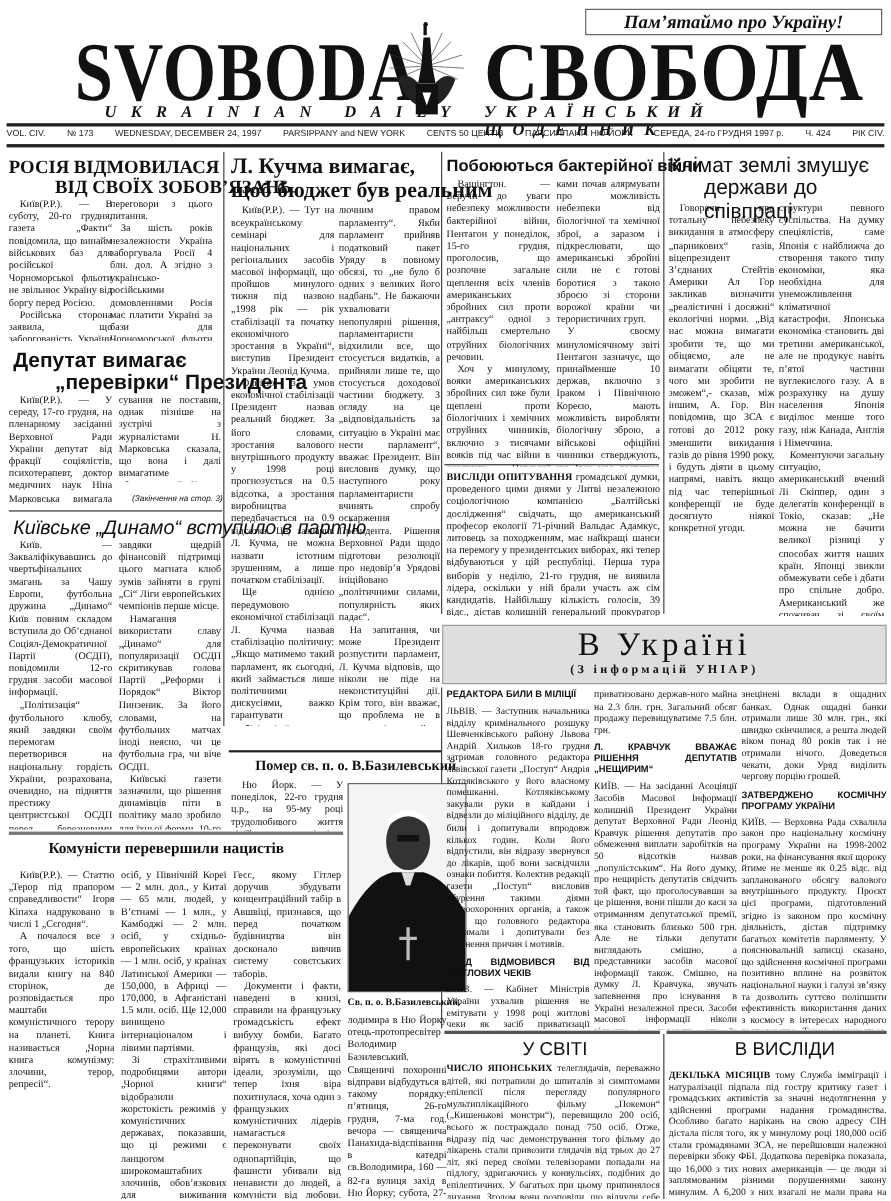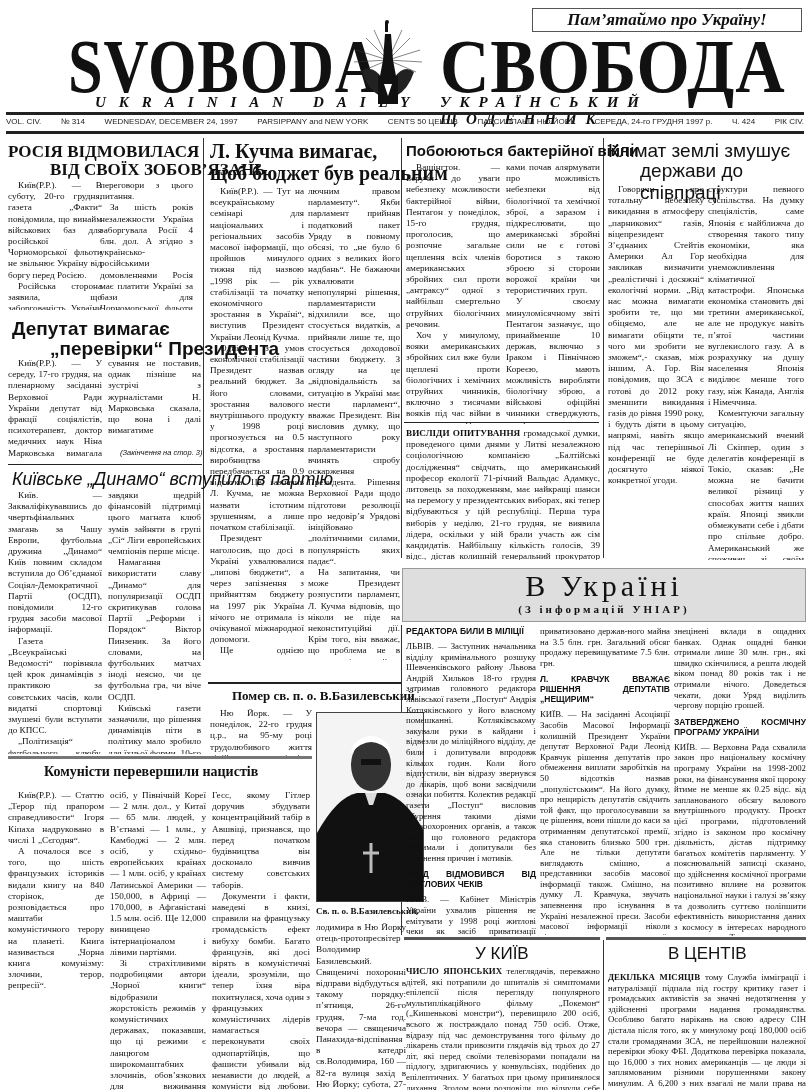--- a/index.html
+++ b/index.html
@@ -58,21 +58,21 @@
     <path d="M32 64 L36 76 L40 64 Z" fill="#fff"></path>
   </svg>
 </div>
 
 <div class="abs sub" style="left:95px;top:94px">UKRAINIAN DAILY</div>
 <div class="abs sub" style="left:440px;top:94px;letter-spacing:9px">УКРАЇНСЬКИЙ ЩОДЕННИК</div>
 
 <div class="abs rule" style="top:112px"></div>
 <div class="abs infobar">
   <span>VOL. CIV.</span>
-  <span>№ 314</span>
+  <span>№ 173</span>
   <span>WEDNESDAY, DECEMBER 24, 1997</span>
   <span>PARSIPPANY and NEW YORK</span>
   <span>CENTS 50 ЦЕНТІВ</span>
   <span>ПАРСИППАНІ І НЮ ЙОРК</span>
   <span>СЕРЕДА, 24-го ГРУДНЯ 1997 р.</span>
   <span>Ч. 424</span>
   <span>РІК CIV.</span>
 </div>
 <div class="abs rule" style="top:131px"></div>
 
@@ -108,38 +108,36 @@
   </div>
   <div class="abs" style="left:120px;top:448px;font-size:7.5px;font-style:italic;font-family:'Liberation Sans',sans-serif">(Закінчення на стор. 3)</div>
 </div>
 
 <div class="hline" style="left:8px;top:464px;width:194px;height:1px"></div>
 
 <div>
   <div class="h1" style="left:12px;top:469px;font-size:18px;font-style:italic;font-weight:normal;font-family:'Liberation Sans',sans-serif">Київське „Динамо“ вступило в партію</div>
   <div class="col" style="left:8px;top:490px;width:94px;height:264px">
     <p>Київ. — Закваліфікувавшись до чвертьфінальних змагань за Чашу Европи, футбольна дружина „Динамо“ Київ повним складом вступила до Об’єднаної Соціял-Демократичної Партії (ОСДП), повідомили 12-го грудня засоби масової інформації.</p>
-    <p>Газета „Всеукраїнські Ведомості“ порівняла цей крок динамівців з практикою за совєтських часів, коли видатні спортовці змушені були вступати до КПСС.</p>
     <p>„Політизація“ футбольного клюбу, який завдяки своїм перемогам перетворився на національну гордість України, розрахована, очевидно, на піднят­тя престижу центристської ОСДП перед березневими виборами. Членом цієї партії є президент Динамо Григорій Суркіс, який раніше заявив про намір кандидувати на депутата Верховної Ради. Спостерігачі стверджують, що саме</p>
   </div>
   <div class="col" style="left:108px;top:490px;width:93px;height:264px">
     <p style="text-indent:0">завдяки щедрій фінансовій підтримці цього магната клюб зумів зайняти в групі „Сі“ Ліги европейських чемпіонів перше місце.</p>
     <p>Намагання використати славу „Динамо“ для популяризації ОСДП скритикував голова Партії „Реформи і Порядок“ Віктор Пинзеник. За його словами, на футбольних матчах іноді неясно, чи це футбольна гра, чи віче ОСДП.</p>
     <p>Київські газети зазначили, що рішення динамівців піти в політику мало зробило для їхньої форми. 10-го грудня „Динамо“ програло проти англійської дружини Нюкесл Юнайтед вислідом 0:2.</p>
 
   </div>
 </div>
 
 <div>
   <div class="h1" style="left:210px;top:140px;font-size:20px">Л. Кучма вимагає,</div>
   <div class="h1" style="left:210px;top:162px;font-size:20px">щоб бюджет був реальним</div>
   <div class="col" style="left:210px;top:186px;width:94px;height:474px">
     <p>Київ(Р.Р.). — Тут на всеукраїнському семінарі для національних і регіональних засобів масової інформації, що пройшов минулого тижня під назвою „1998 рік — рік стабілізації та початку економічного зростання в Україні“, виступив Президент України Леонід Кучма.</p>
     <p>Однією з умов економічної стабілізації Президент назвав реальний бюджет. За його словами, зростання валового внутрішнього продукту у 1998 році прогнозується на 0.5 відсотка, а зростання виробництва передбачається на 0.9 відсотка. Це, зазначив Л. Кучма, не можна назвати істотним зрушенням, а лише початком стабілізації.</p>
-    <p>Президент наголосив, що досі в Україні ухвалювалися „липові бюджети“, а через запізнення з прийняттям бюджету на 1997 рік Україна нічого не отримала із очікуваної міжнародної допомоги.</p>
     <p>Ще однією передумовою економічної стабілізації Л. Кучма назвав стабілізацію політичну: „Якщо матимемо такий парламент, як сьогодні, який займається лише політичними дискусіями, важко гарантувати стабілізацію“.</p>
 
   </div>
   <div class="col" style="left:308px;top:186px;width:92px;height:474px">
     <p style="text-indent:0">лючним правом парламенту“. Якби парламент прийняв податковий пакет Уряду в повному обсязі, то „не було б одних з великих його надбань“. Не бажаючи ухвалювати непопулярні рішення, парламентаристи відхилили все, що стосується видатків, а прийняли лише те, що стосується доходової частини бюджету. З огляду на це „відповідальність за ситуацію в Україні має нести парламент“, вважає Президент. Він висловив думку, що наступного року парламентаристи вчинять спробу оскарження Президента. Рішення Верховної Ради щодо підготови резолюції про недовір’я Урядові ініційовано „політичними силами, популярність яких падає“.</p>
     <p>На запитання, чи може Президент розпустити парламент, Л. Кучма відповів, що ніколи не піде на неконституційні дії. Крім того, він вважає, що проблема не в парламенті, а в його керівництві, яке „робить усе, аби загострити ситуацію“. Л. Кучма зазначив, що він, як і раніше, проти змішаної системи виборів, але змушений був підтримати її. На його думку, через змішану систему існує загроза, що більшість партій не наберуть необхідні 4 відсотки прихильників і переможуть крайні праві, або крайні ліві сили. А сьогодні ситуація така, що „програти вибори — це не просто програти, а програти взагалі“, підкреслив Президент.</p>
 
   </div>
 </div>
 
@@ -227,35 +225,35 @@
   <div class="s">(З інформацій УНІАР)</div>
 </div>
 
 <div class="col" style="left:406px;top:626px;width:130px;height:310px;font-size:8.8px;line-height:10.6px">
   <div class="subh" style="margin-top:0">РЕДАКТОРА БИЛИ В МІЛІЦІЇ</div>
   <p style="text-indent:0">ЛЬВІВ. — Заступник начальника відділу кримінального розшуку Шевченківського району Львова Андрій Хильков 18-го грудня затримав головного редактора львівської газети „Поступ“ Андрія Котляківського у його власному помешканні. Котляківському закували руки в кайдани і відвезли до міліційного відділу, де били і допитували впродовж кількох годин. Коли його відпустили, він відразу звернувся до лікарів, щоб вони засвідчили ознаки побиття. Колектив редакції газети „Поступ“ висловив обурення такими діями правоохоронних органів, а також тим, що головного редактора затримали і допитували без пояснення причин і мотивів.</p>
   <div class="subh">УРЯД ВІДМОВИВСЯ ВІД ЖИТЛОВИХ ЧЕКІВ</div>
   <p style="text-indent:0">КИЇВ. — Кабінет Міністрів України ухвалив рішення не емітувати у 1998 році житлові чеки як засіб приватизації державного майна. Це рішення обумовлено переорієнтацією на грошові способи приватизації. Як зазначив голова Фонду державного майна Володимир Лановий, Уряд вирішив у 1998 році не запроваджувати ще один інструмент сертифікатної приватизації. Наступного року за приватизаційні майнові та компенсаційні сертифікати буде</p>
 </div>
 <div class="col" style="left:540px;top:626px;width:130px;height:310px;font-size:8.8px;line-height:10.6px">
-  <p style="text-indent:0">приватизовано держав-ного майна на 3.5 блн. грн. Загальний обсяг продажу перевищуватиме 7.5 блн. грн.</p>
+  <p style="text-indent:0">приватизовано держав-ного майна на 2.3 блн. грн. Загальний обсяг продажу перевищуватиме 7.5 блн. грн.</p>
   <div class="subh">Л. КРАВЧУК ВВАЖАЄ РІШЕННЯ ДЕПУТАТІВ „НЕЩИРИМ“</div>
   <p style="text-indent:0">КИЇВ. — На засіданні Асоціяції Засобів Масової Інформації колишній Президент України депутат Верховної Ради Леонід Кравчук рішення депутатів про обмеження виплати заробітків на 50 відсотків назвав „популістським“. На його думку, про нещирість депутатів свідчить той факт, що проголосувавши за це рішення, вони пішли до каси за отриманням депутатської премії, яка становить близько 500 грн. Але не тільки депутати виглядають смішно, а представники засобів масової інформації також. Смішно, на думку Л. Кравчука, звучать запевнення про існування в Україні незалежної преси. Засоби масової інформації ніколи відверто не говорять, хто їх фінансує, хоча правду легко встановити, вивчивши, хто які сили захищає.</p>
 
 </div>
 <div class="col" style="left:674px;top:626px;width:132px;height:310px;font-size:8.8px;line-height:10.6px">
   <p style="text-indent:0">знецінені вклади в ощадних банках. Однак ощадні банки отримали лише 30 млн. грн., які швидко скінчилися, а решта людей віком понад 80 років так і не отримали нічого. Доведеться чекати, доки Уряд виділить чергову порцію грошей.</p>
   <div class="subh">ЗАТВЕРДЖЕНО КОСМІЧНУ ПРОГРАМУ УКРАЇНИ</div>
   <p style="text-indent:0">КИЇВ. — Верховна Рада схвалила закон про національну космічну програму України на 1998-2002 роки, на фінансування якої щороку йтиме не менше як 0.25 відс. від запланованого обсягу валового внутрішнього продукту. Проєкт цієї програми, підготовлений згідно із законом про космічну діяльність, дістав підтримку багатьох комітетів парляменту. У пояснювальній записці сказано, що здійснення космічної програми позитивно вплине на розвиток національної науки і галузі зв’язку та дозволить суттєво поліпшити ефективність використання даних з космосу в інтересах народного господарства. Також зазначається, що застосування космічних засобів дозволить „полегшити процеси модернізації озброєння та перехід Збройних Сил на принципи нової оборонної доктрини“. Закон набуває чинности з дня його опублікування і діє до затвердження чергової національної космічної програми України.</p>
 </div>
 
 <div class="hline" style="left:404px;top:937px;width:196px;height:3px;background:#555"></div>
 <div class="hline" style="left:606px;top:937px;width:200px;height:3px;background:#555"></div>
 
-<div class="hs" style="left:475px;top:944px;font-size:17px;font-weight:normal">У КИЇВ</div>
+<div class="hs" style="left:475px;top:944px;font-size:17px;font-weight:normal">У СВІТІ</div>
 <div class="col" style="left:406px;top:966px;width:194px;height:124px;font-size:8.8px;line-height:10.6px">
   <p style="text-indent:0"><span class="lead">ЧИСЛО ЯПОНСЬКИХ</span> <span>телеглядачів, переважно дітей, які потрапили до шпиталів зі симптомами епілепсії після перегляду популярного мультиплікаційного фільму „Покемон“ („Кишенькові монстри“), перевищило 200 осіб, всього ж постраждало понад 750 осіб. Отже, відразу під час демонстрування того фільму до лікарень стали привозити глядачів від трьох до 27 літ, які перед своїми телевізорами попадали на підлогу, здригаючись у конвульсіях, подібних до епілептичних. У багатьох при цьому припинялося дихання. Згодом вони розповіли, що відчули себе надзвичайно зле після того, як у Пікачу, одного з головних персонажів фільму, стали нестерпно яскраво зблискувати очі. А ще до того на екрані протягом п’яти секунд пульсували спалахи червоного світла. Лікарі прийшли до висновку, що швидке чергування яскравого і різнобарвного світла може викликати у деяких сенситивних людей спазми судин головного мозку.</span></p>
 </div>
 
-<div class="hs" style="left:668px;top:944px;font-size:17px;font-weight:normal">В ЦЕНТІВ</div>
+<div class="hs" style="left:668px;top:944px;font-size:17px;font-weight:normal">В ВИСЛІДИ</div>
 <div class="col" style="left:608px;top:972px;width:198px;height:118px;font-size:8.8px;line-height:10.6px">
   <p style="text-indent:0"><span class="lead">ДЕКІЛЬКА МІСЯЦІВ</span> <span>тому Служба імміграції і натуралізації підпала під гостру критику газет і громадських активістів за значні недотягнення у здійсненні програми надання громадянства. Особливо багато нарікань на свою адресу СІН дістала після того, як у минулому році 180,000 осіб стали громадянами ЗСА, не перейшовши належної перевірки збоку ФБІ. Додаткова перевірка показала, що 16,000 з тих нових американців — це люди зі заплямованим різними порушеннями закону минулим. А 6,200 з них взагалі не мали права на громадянство ЗСА. Це й стало причиною критики і внутрішньої реорганізації діяльности СІН. Керівник цієї служби Доріс Майснер запевняє, що тепер кожний претендент на американське громадянство переходить ретельну перевірку і „можна сміло ствердити, що хронічні проблеми, які впливали на процес натуралізації протягом 10-15 років, тепер відійшли в минуле“.</span></p>
 </div>
 
 </body></html>

